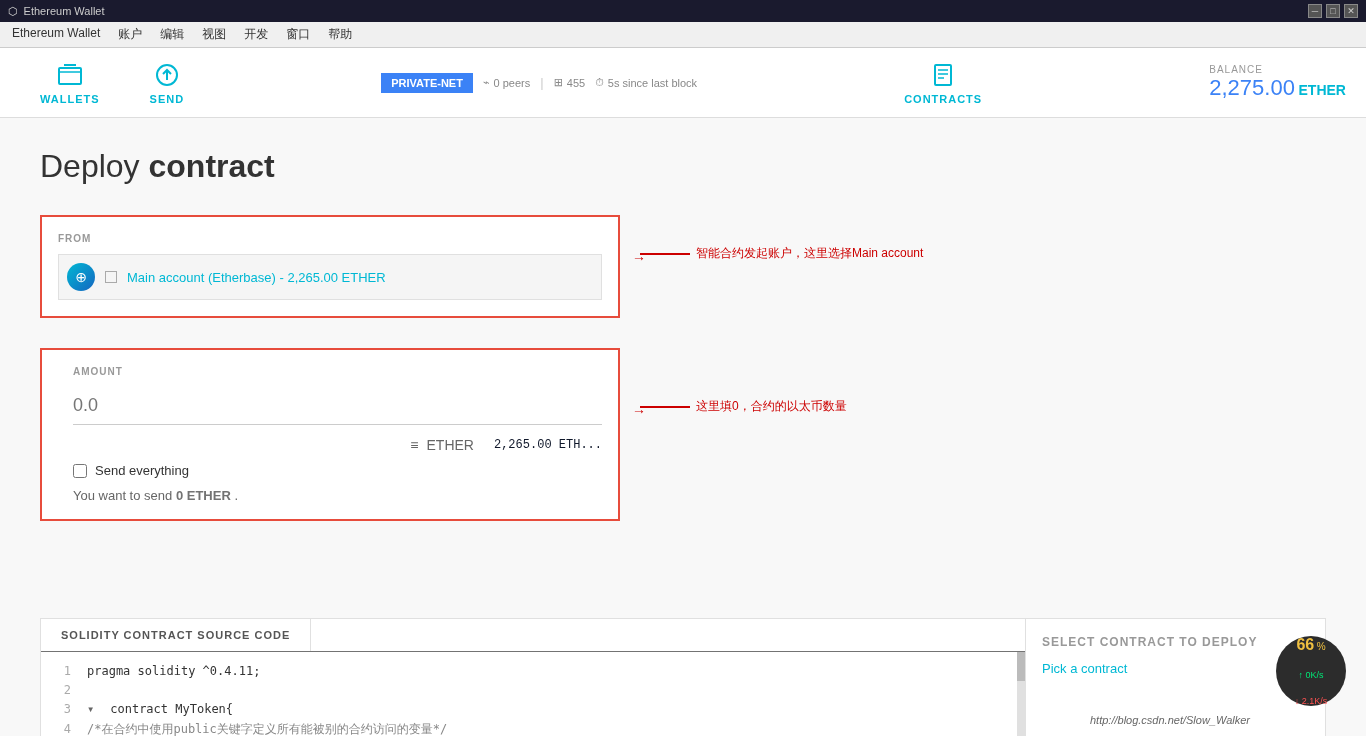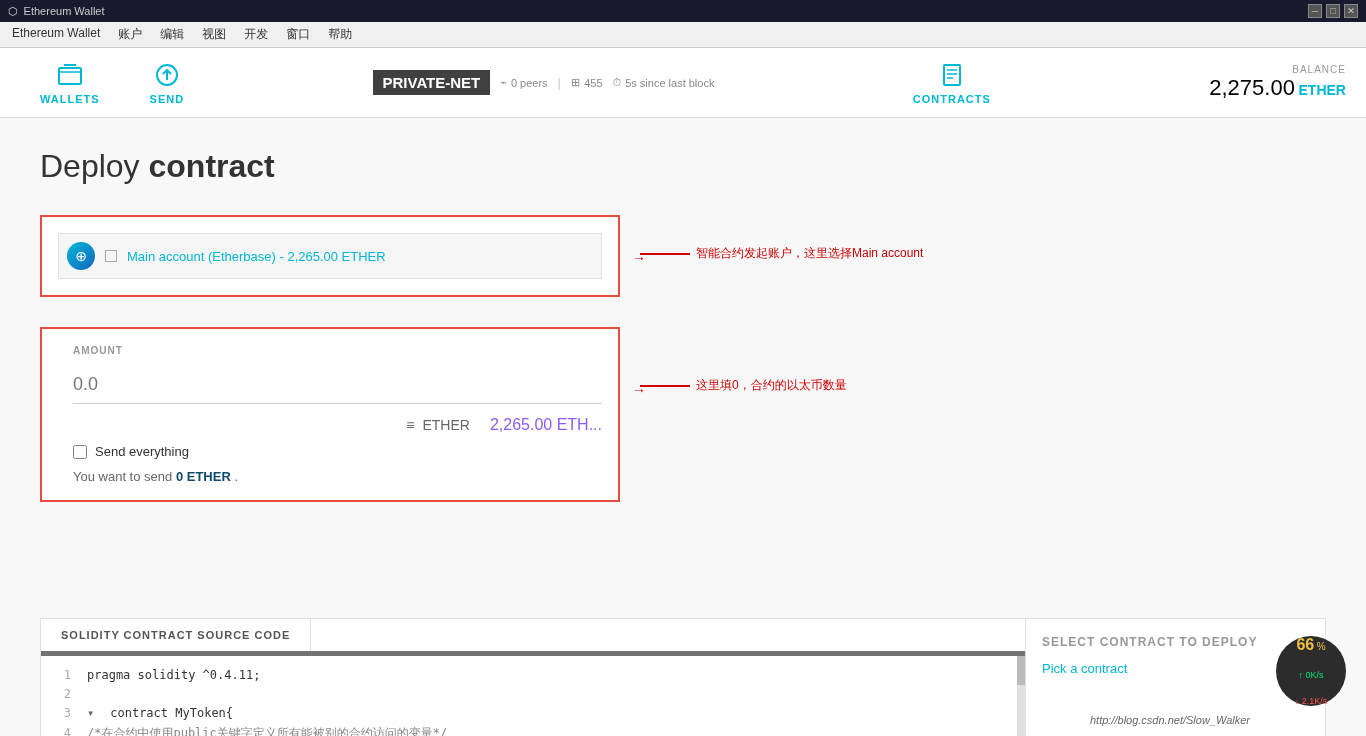--- a/index.html
+++ b/index.html
@@ -73,47 +73,47 @@
     }
     .nav-btn svg { width: 28px; height: 28px; }
 
     #network-status {
       display: flex;
       align-items: center;
       gap: 10px;
       margin: 0 auto;
     }
     .private-net-badge {
-      background: #404040;
+      background: #3b82f6;
       color: white;
       padding: 4px 10px;
-      font-size: 15px;
+      font-size: 11px;
       font-weight: bold;
     }
     .status-item {
       color: #888;
       font-size: 11px;
       display: flex;
       align-items: center;
       gap: 4px;
     }
     .sep { color: #ccc; }
 
     #balance-section {
-      text-align: right;
+      text-align: left;
       margin-left: auto;
     }
     .balance-label {
       font-size: 10px;
       color: #999;
       letter-spacing: 1px;
     }
     .balance-amount {
       font-size: 22px;
-      color: #000000;
+      color: #3b82f6;
     }
     .balance-unit {
       font-size: 14px;
       color: #00b8d4;
       font-weight: bold;
     }
 
     
     #main {
       background: #f8f8f8;
@@ -191,51 +191,52 @@
     }
     .send-everything-checkbox {
       width: 14px; height: 14px;
       border: 1px solid #aaa;
     }
     .send-summary {
       margin-top: 10px;
       font-size: 13px;
       color: #666;
     }
-    .send-summary strong { color: #0c4a6e; text-align: right; }
+    .send-summary strong { color: #737373; text-align: right; }
     .ether-label-section {
       display: flex;
       align-items: center;
       gap: 8px;
       padding-top: 8px;
       color: #666;
       font-size: 14px;
     }
     .balance-right {
       margin-left: auto;
-      color: #8b5cf6;
-      font-size: 16px;
+      color: #0f172a;
+      font-size: 12px;
       padding-top: 8px;
+      font-family: Liberation Mono, monospace;
     }
 
     
     #bottom-section {
       display: flex;
       gap: 0;
       padding: 0 40px;
       background: #f8f8f8;
     }
     .code-panel {
       flex: 1;
       background: #fff;
       border: 1px solid #e0e0e0;
     }
     .code-tab-bar {
       display: flex;
-      border-bottom: 5px solid #737373;
+      border-bottom: 1px solid #737373;
       justify-content: space-between;
     }
     .code-tab {
       padding: 10px 20px;
       font-size: 11px;
       font-weight: bold;
       letter-spacing: 1px;
       color: #999;
       background: #f5f5f5;
       cursor: pointer;
@@ -421,20 +422,21 @@
 </div>
 
 <div id="main">
   <h1 class="page-title">
     <span>Deploy</span>
     <strong>contract</strong>
   </h1>
 
   <div style="position:relative; display:flex; align-items:flex-start; gap:20px;">
     <div class="section-box" style="flex:0 0 580px;">
+      <div class="section-label">FROM</div>
       <div class="account-row">
         <div class="account-icon">⊕</div>
         <span class="account-checkbox"></span>
         <span class="account-name">Main account (Etherbase) - 2,265.00 ETHER</span>
       </div>
     </div>
 
     <div style="display:flex; align-items:center; gap:6px; margin-top:30px; color:#cc0000; font-size:12px;">
       <div style="width:50px; height:2px; background:#cc0000; position:relative; flex-shrink:0;">
         <span style="position:absolute; left:-8px; top:-5px; color:#cc0000; font-size:14px;">→</span>

